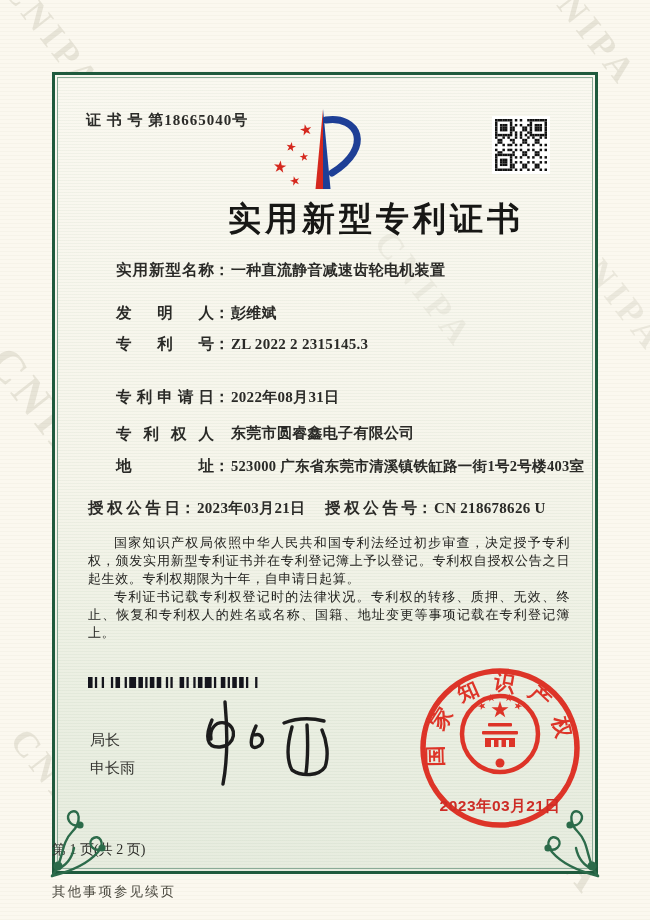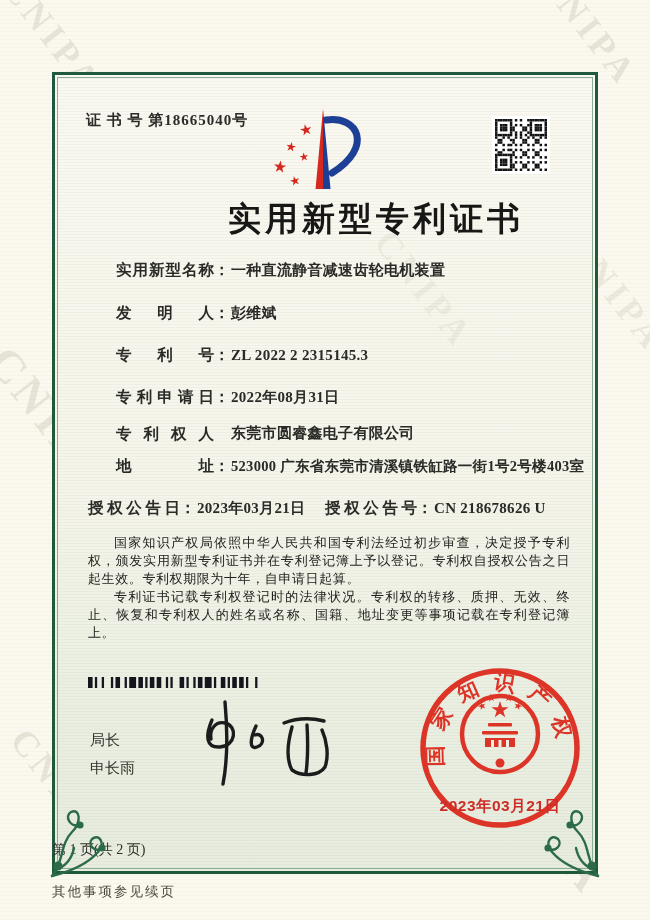--- a/index.html
+++ b/index.html
@@ -295,21 +295,21 @@
   </svg>
 
   <div class="title">实用新型专利证书</div>
 
   <div class="frow" style="top:260px;">
     <span class="flabel">实用新型名称</span><span class="fcolon">：</span><span class="fvalue">一种直流静音减速齿轮电机装置</span>
   </div>
   <div class="frow" style="top:303px;">
     <span class="flabel">发明人</span><span class="fcolon">：</span><span class="fvalue">彭维斌</span>
   </div>
-  <div class="frow" style="top:345px;">
+  <div class="frow" style="top:334px;">
     <span class="flabel">专利号</span><span class="fcolon">：</span><span class="fvalue">ZL 2022 2 2315145.3</span>
   </div>
   <div class="frow" style="top:387px;">
     <span class="flabel">专利申请日</span><span class="fcolon">：</span><span class="fvalue">2022年08月31日</span>
   </div>
   <div class="frow" style="top:424px;">
     <span class="flabel">专利权人</span><span class="fcolon"></span><span class="fcolon" style="width:0"></span><span class="fvalue">东莞市圆睿鑫电子有限公司</span>
   </div>
   <div class="frow" style="top:456px;">
     <span class="flabel">地址</span><span class="fcolon">：</span><span class="fvalue" style="font-size:14.5px">523000 广东省东莞市清溪镇铁缸路一街1号2号楼403室</span>

